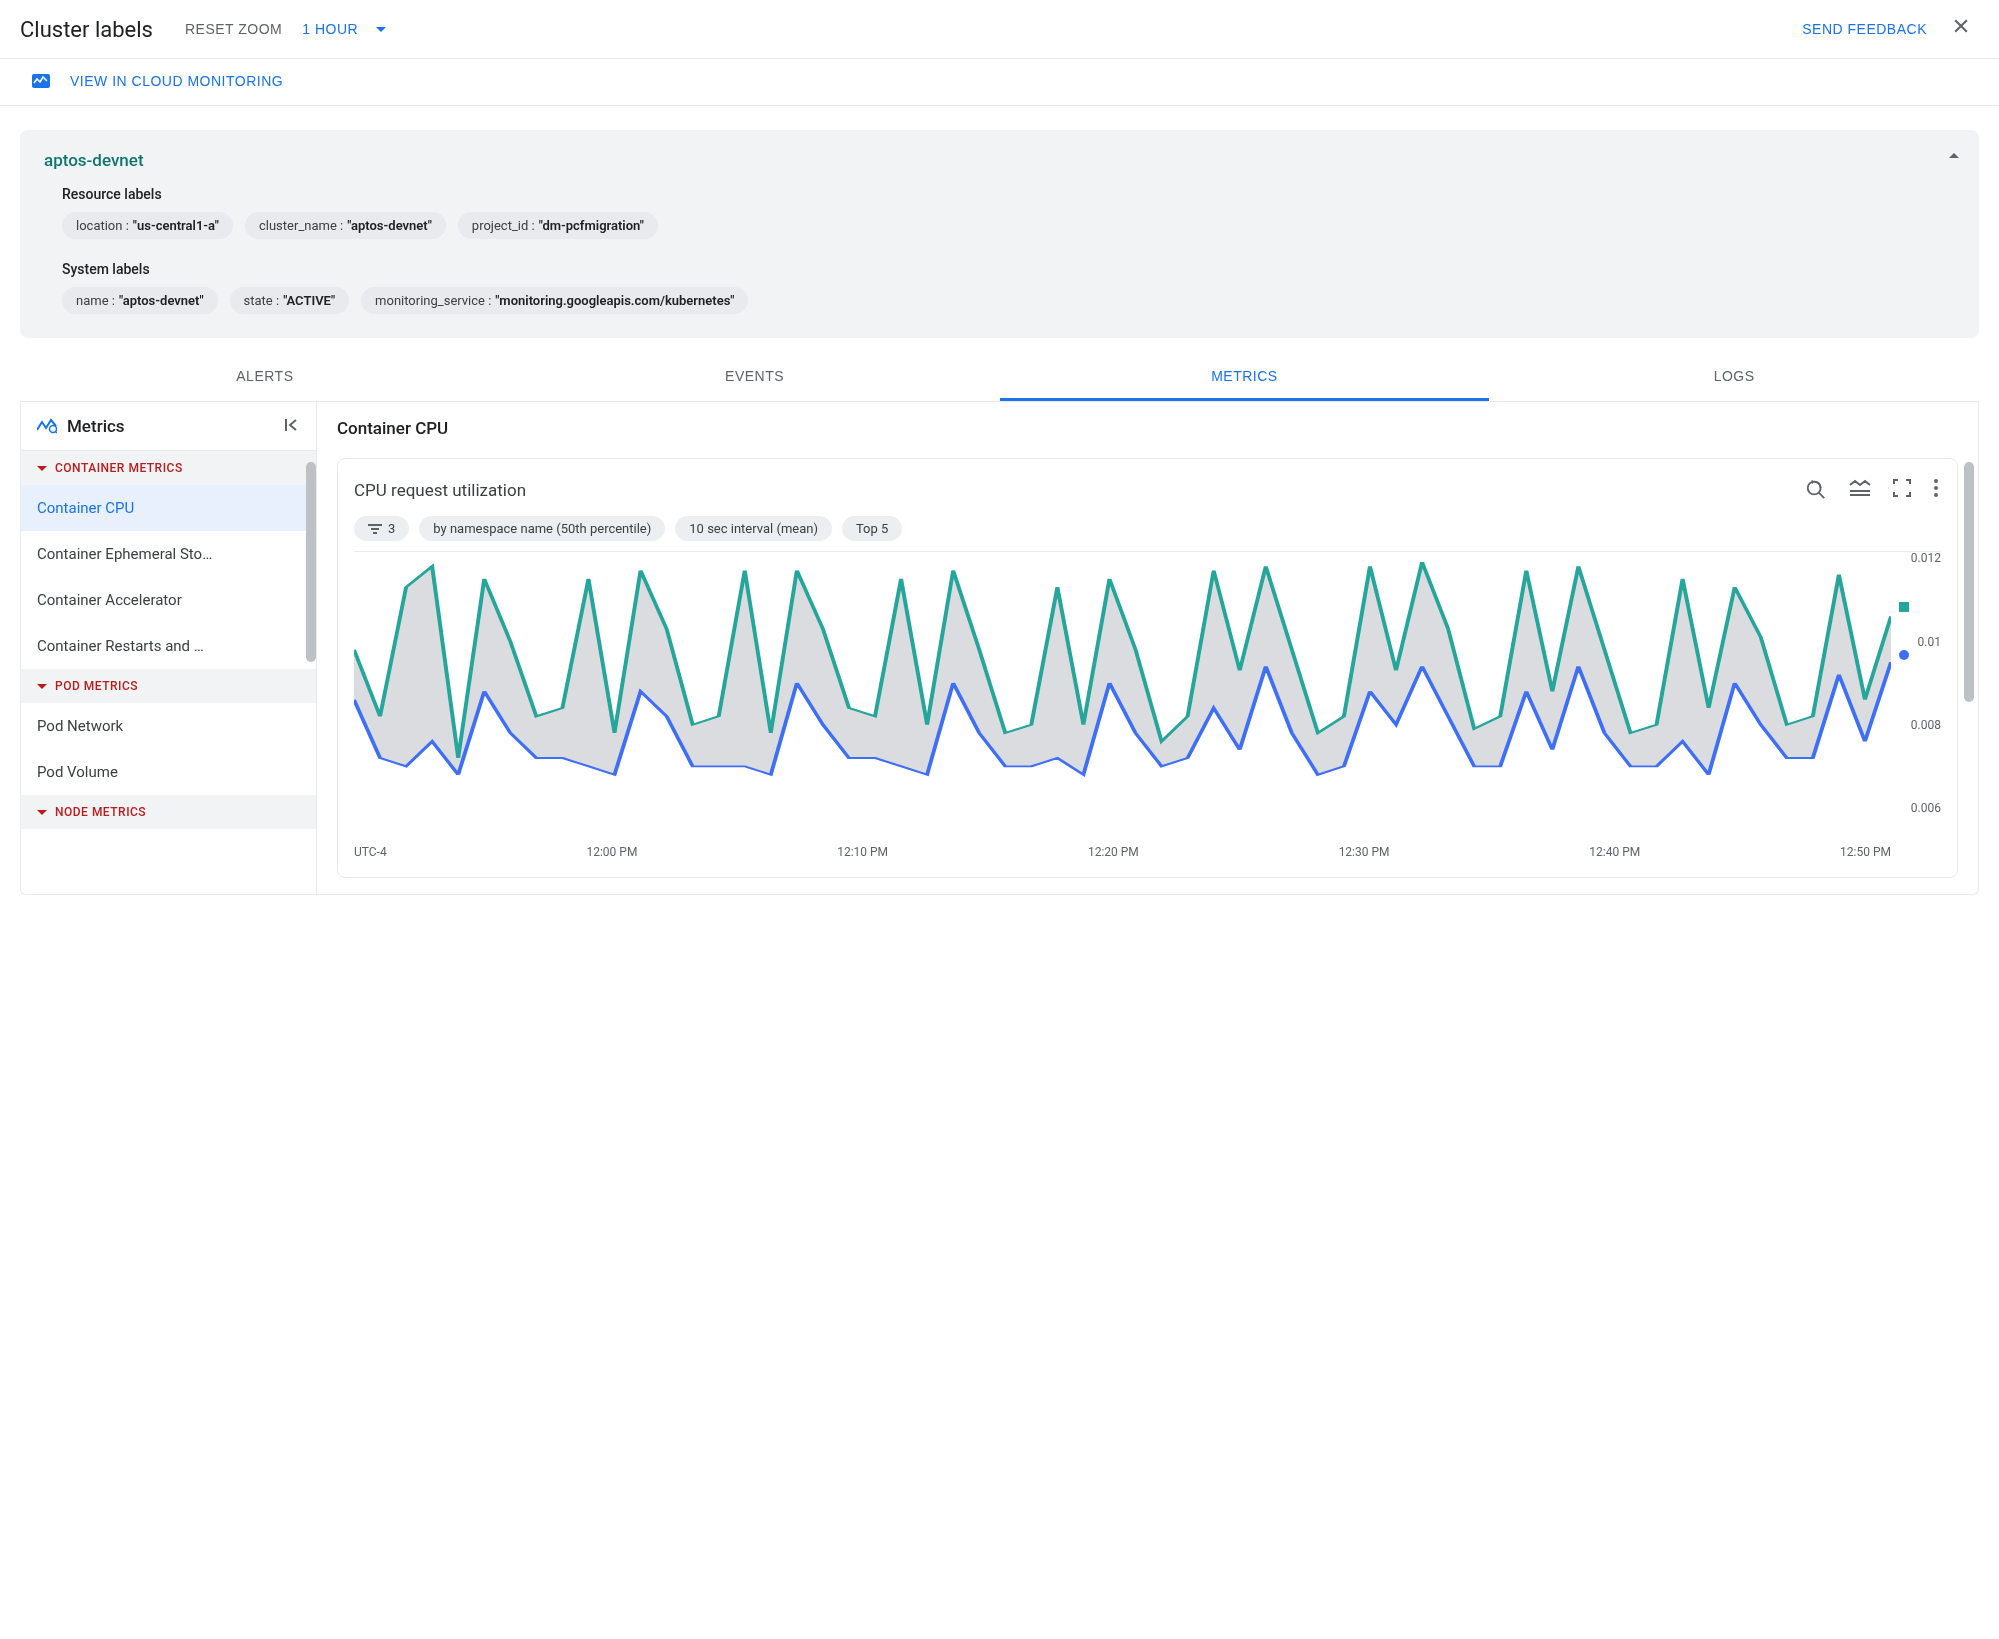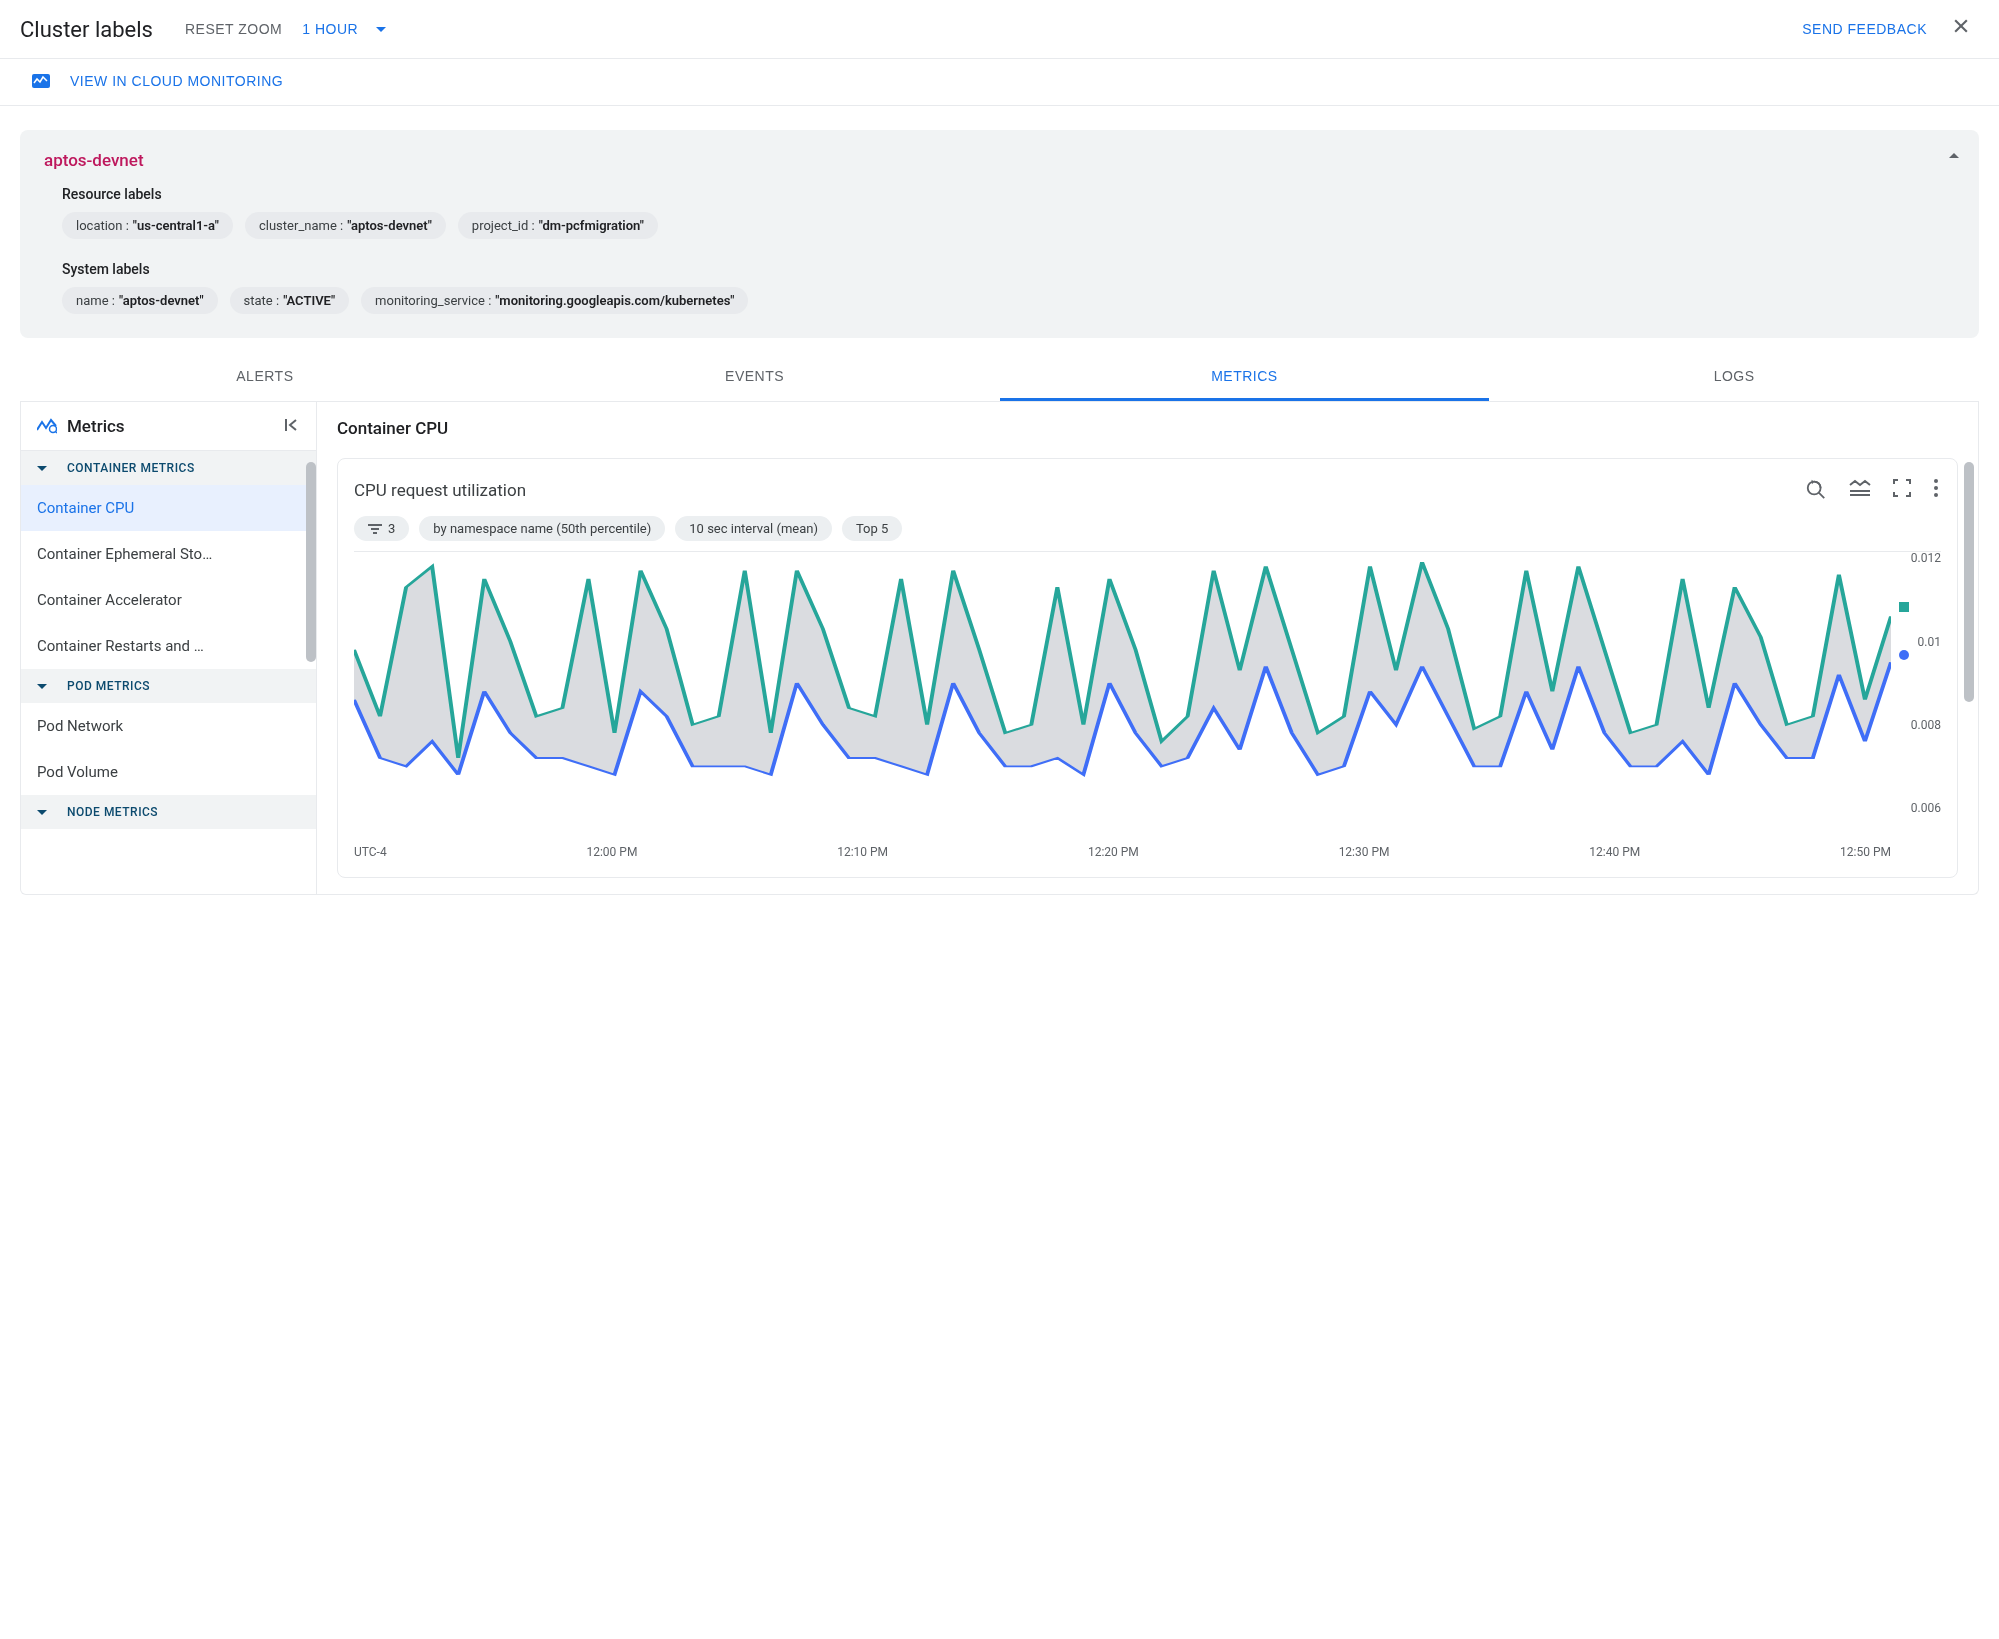--- a/index.html
+++ b/index.html
@@ -10,40 +10,40 @@
 .reset-zoom { color: #5f6368; font-size: 14px; font-weight: 500; letter-spacing: .5px; background: none; border: none; cursor: pointer; margin-right: 20px; }
 .time-range { color: #1a73e8; font-size: 14px; font-weight: 500; letter-spacing: .5px; background: none; border: none; cursor: pointer; display: inline-flex; align-items: center; gap: 18px; }
 .spacer { flex: 1; }
 .send-feedback { color: #1a73e8; font-size: 14px; font-weight: 500; letter-spacing: .5px; background: none; border: none; cursor: pointer; margin-right: 16px; }
 .close-btn { color: #5f6368; background: none; border: none; cursor: pointer; font-size: 22px; padding: 4px 8px; }
 
 .subbar { padding: 14px 32px; border-bottom: 1px solid #e8eaed; }
 .view-link { color: #1a73e8; font-size: 14px; font-weight: 500; letter-spacing: .5px; background: none; border: none; cursor: pointer; display: inline-flex; align-items: center; gap: 20px; }
 
 .details-card { margin: 24px 20px 16px; background: #f1f3f4; border-radius: 8px; padding: 20px 24px 24px; position: relative; }
-.cluster-name { font-size: 17px; font-weight: 500; color: #be185d; margin-bottom: 16px; }
+.cluster-name { font-size: 17px; font-weight: 500; color: #0f766e; margin-bottom: 16px; }
 .collapse-chev { position: absolute; top: 16px; right: 20px; color: #5f6368; cursor: pointer; background: none; border: none; }
 .labels-title { font-size: 14px; font-weight: 500; color: #202124; margin: 12px 0 10px 18px; }
 .chips-row { display: flex; flex-wrap: wrap; gap: 12px; margin-left: 18px; }
 .chip { background: #e8eaed; border-radius: 16px; padding: 6px 14px; font-size: 13px; color: #3c4043; display: inline-flex; align-items: center; }
 .chip .key { color: #3c4043; }
 .chip .val { color: #202124; font-weight: 600; margin-left: 4px; }
 
 .tabs { display: flex; border-bottom: 1px solid #e8eaed; margin: 0 20px; }
 .tab { flex: 1; text-align: center; padding: 14px 0; font-size: 14px; font-weight: 500; letter-spacing: .5px; color: #5f6368; background: none; border: none; cursor: pointer; border-bottom: 3px solid transparent; }
 .tab.active { color: #1a73e8; border-bottom-color: #1a73e8; }
 
 .content { display: flex; margin: 0 20px; border: 1px solid #e8eaed; border-top: none; border-radius: 0 0 6px 6px; }
 
 .sidebar { width: 296px; border-right: 1px solid #e8eaed; position: relative; }
 .sidebar-scroll { position: absolute; right: 0; top: 60px; width: 10px; height: 200px; background: #bdc1c6; border-radius: 5px; }
 .metrics-header { display: flex; align-items: center; padding: 14px 16px; border-bottom: 1px solid #e8eaed; gap: 10px; }
 .metrics-header .title { font-size: 17px; font-weight: 500; flex: 1; }
 .collapse-side { background: none; border: none; cursor: pointer; color: #5f6368; }
-.sidebar-group-hdr { background: #f1f3f4; padding: 10px 16px; font-size: 12px; font-weight: 500; letter-spacing: .5px; color: #0c4a6e; display: flex; align-items: center; gap: 20px; cursor: pointer; }
+.sidebar-group-hdr { background: #f1f3f4; padding: 10px 16px; font-size: 12px; font-weight: 500; letter-spacing: .5px; color: #b91c1c; display: flex; align-items: center; gap: 8px; cursor: pointer; }
 .sidebar-item { padding: 14px 16px; font-size: 15px; color: #3c4043; cursor: pointer; white-space: nowrap; overflow: hidden; text-overflow: ellipsis; }
 .sidebar-item.active { background: #e8f0fe; color: #1a73e8; }
 
 .main { flex: 1; padding: 0 0 0 0; position: relative; }
 .main-scroll { position: absolute; right: 4px; top: 60px; width: 10px; height: 240px; background: #bdc1c6; border-radius: 5px; }
 .main-title { font-size: 17px; font-weight: 500; padding: 16px 20px; }
 .chart-card { margin: 4px 20px 16px; border: 1px solid #e8eaed; border-radius: 8px; padding: 16px 16px 18px; }
 .chart-hdr { display: flex; align-items: center; margin-bottom: 12px; }
 .chart-title { font-size: 17px; color: #3c4043; flex: 1; }
 .chart-icons { display: flex; gap: 18px; align-items: center; color: #5f6368; }

